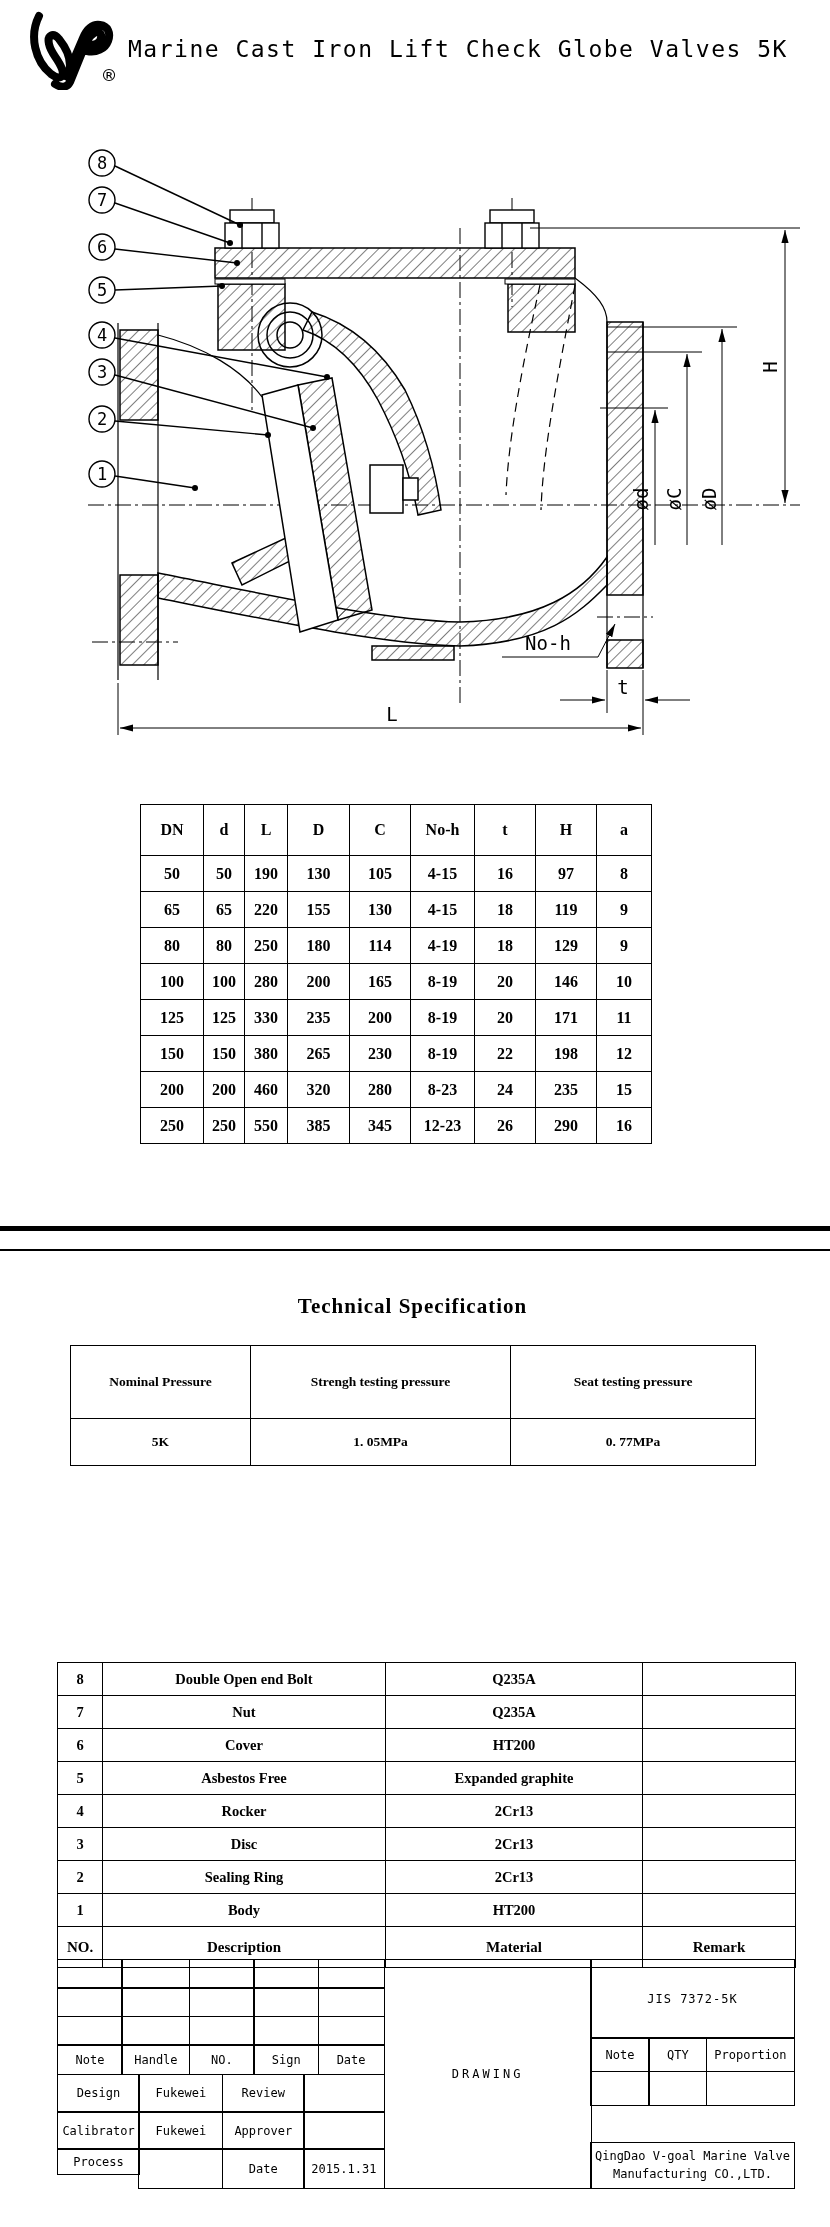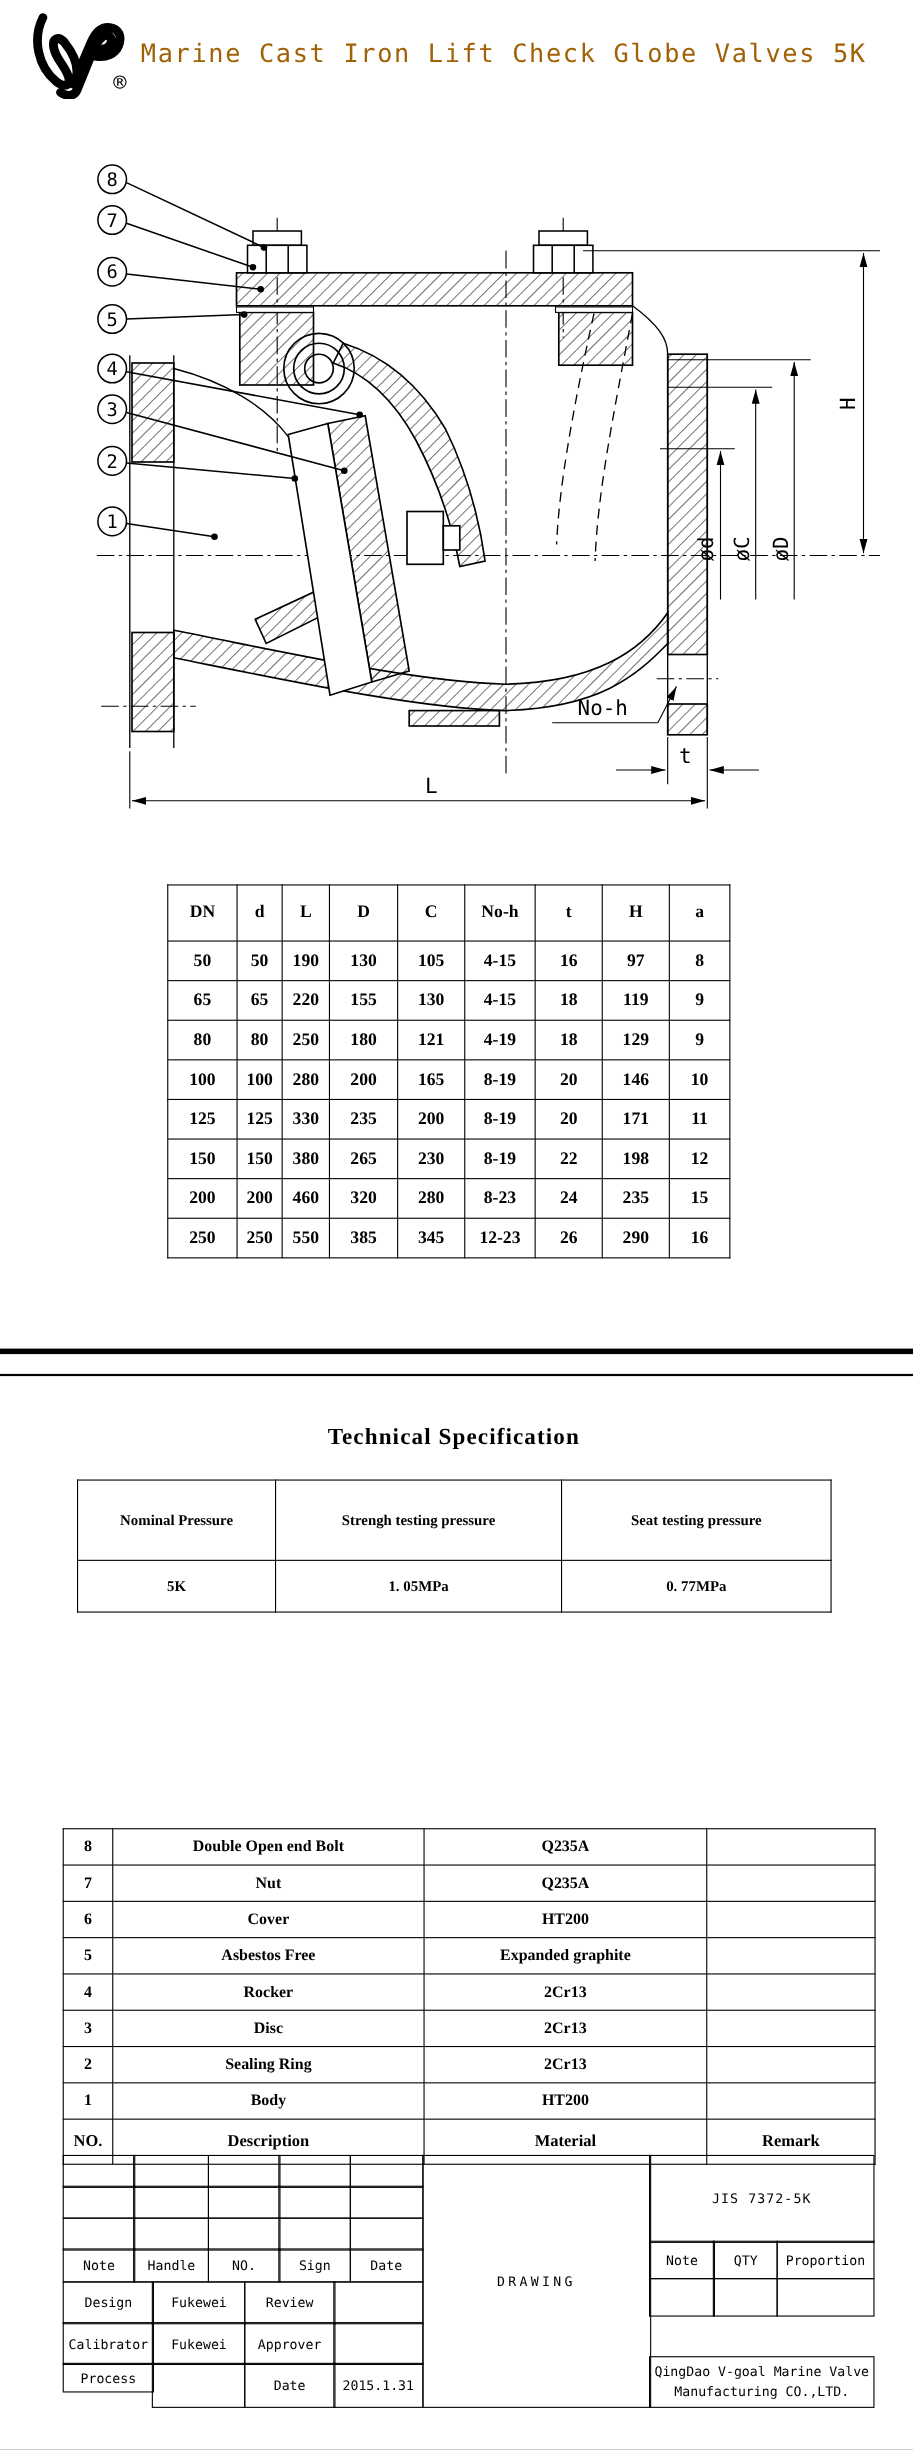--- a/index.html
+++ b/index.html
@@ -1,28 +1,28 @@
 <!DOCTYPE html>
 <html><head>
 <meta charset="utf-8">
 <style>
   html,body{margin:0;padding:0;background:#888;}
   .page{position:relative;width:830px;height:2227px;background:#fff;margin:0 auto;
         font-family:"DejaVu Sans Mono",monospace;color:#000;overflow:hidden;}
   .abs{position:absolute;}
   
   .brand-title{position:absolute;left:128px;top:36px;font-size:23px;letter-spacing:1.5px;
-               color:#a16207;white-space:nowrap;}
+               color:#000000;white-space:nowrap;}
   
   .etab{border-collapse:collapse;table-layout:fixed;
         font-family:"Liberation Serif","DejaVu Serif",serif;font-weight:bold;}
   .etab td{border:1.6px solid #000;text-align:center;vertical-align:middle;
            padding:0;overflow:hidden;white-space:nowrap;}
   
-  .dntable{position:absolute;left:152px;top:804px;width:511px;font-size:16px;}
+  .dntable{position:absolute;left:140px;top:804px;width:511px;font-size:16px;}
   .dntable td{height:35px;}
   .dntable tr.hd td{height:50px;font-size:16px;}
   
   .rule-thick{position:absolute;left:0;top:1226px;width:830px;height:5px;background:#000;}
   .rule-thin{position:absolute;left:0;top:1249px;width:830px;height:2px;background:#000;}
   
   .spec-title{position:absolute;left:70px;top:1294px;width:685px;text-align:center;
               font-family:"Liberation Serif","DejaVu Serif",serif;font-weight:bold;
               font-size:21px;letter-spacing:1px;}
   .spectable{position:absolute;left:70px;top:1345px;width:685px;font-size:13.5px;}
@@ -252,21 +252,21 @@
           <td>4-15</td>
           <td>18</td>
           <td>119</td>
           <td>9</td>
         </tr>
     <tr>
           <td>80</td>
           <td>80</td>
           <td>250</td>
           <td>180</td>
-          <td>121</td>
+          <td>114</td>
           <td>4-19</td>
           <td>18</td>
           <td>129</td>
           <td>9</td>
         </tr>
     <tr>
           <td>100</td>
           <td>100</td>
           <td>280</td>
           <td>200</td>

